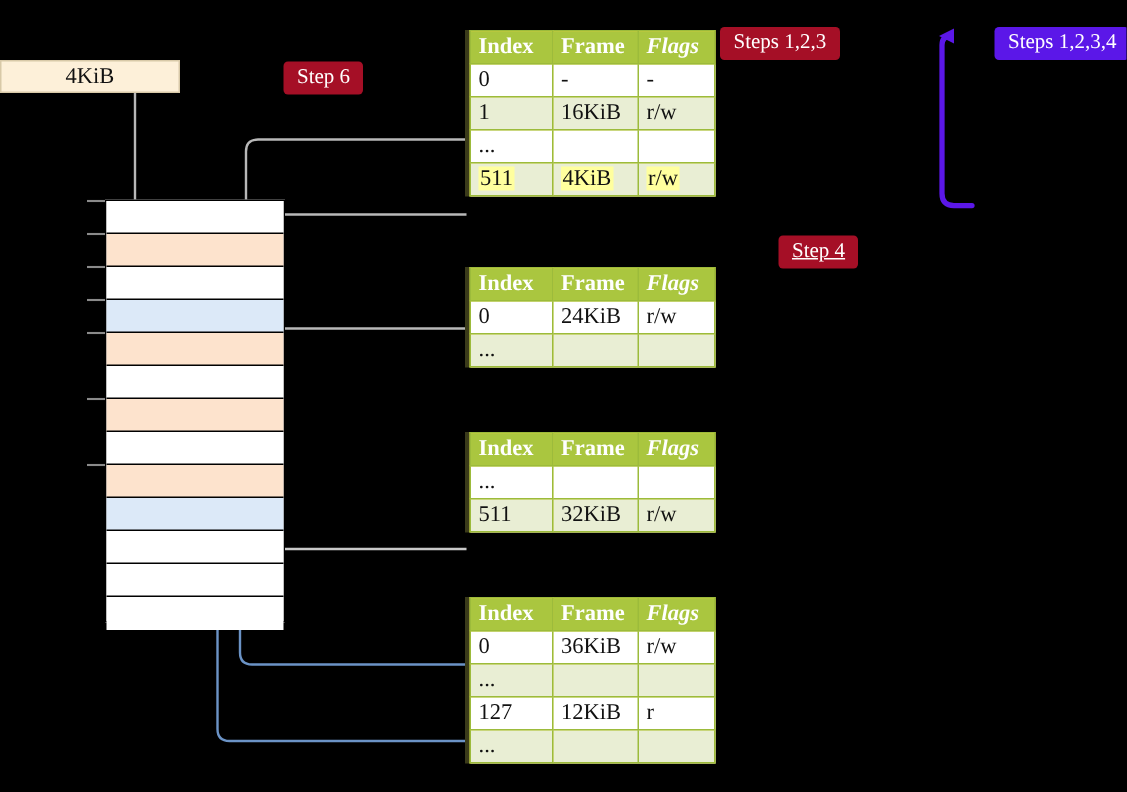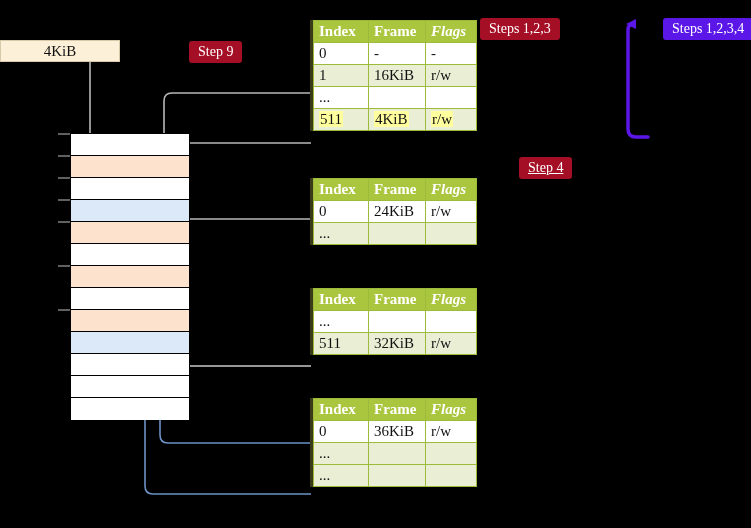--- a/index.html
+++ b/index.html
@@ -119,21 +119,21 @@
     <div class="mem-row peach"></div>
     <div class="mem-row white"></div>
     <div class="mem-row peach"></div>
     <div class="mem-row blue"></div>
     <div class="mem-row white"></div>
     <div class="mem-row white"></div>
     <div class="mem-row white"></div>
   </div>
 
 <div class="badge red" id="step0">
-  <span>Step 9</span>
+  <span>Step 6</span>
 </div>
 <div class="badge red" id="step123">
   <span>Steps 1,2,3</span>
 </div>
 <div class="badge violet" id="step1234">
   <span>Steps 1,2,3,4</span>
 </div>
 <div class="badge red" id="step4">
   <span>Step 4</span>
 </div>
@@ -230,20 +230,25 @@
         <tr class="plain">
           <td class="c0">0</td>
           <td class="c1">36KiB</td>
           <td class="c2">r/w</td>
         </tr>
         <tr class="alt">
           <td class="c0">...</td>
           <td class="c1"></td>
           <td class="c2"></td>
         </tr>
+        <tr class="plain">
+          <td class="c0">127</td>
+          <td class="c1">12KiB</td>
+          <td class="c2">r</td>
+        </tr>
         <tr class="alt">
           <td class="c0">...</td>
           <td class="c1"></td>
           <td class="c2"></td>
         </tr>
       </tbody>
     </table>
   </div>
 
 </body></html>

